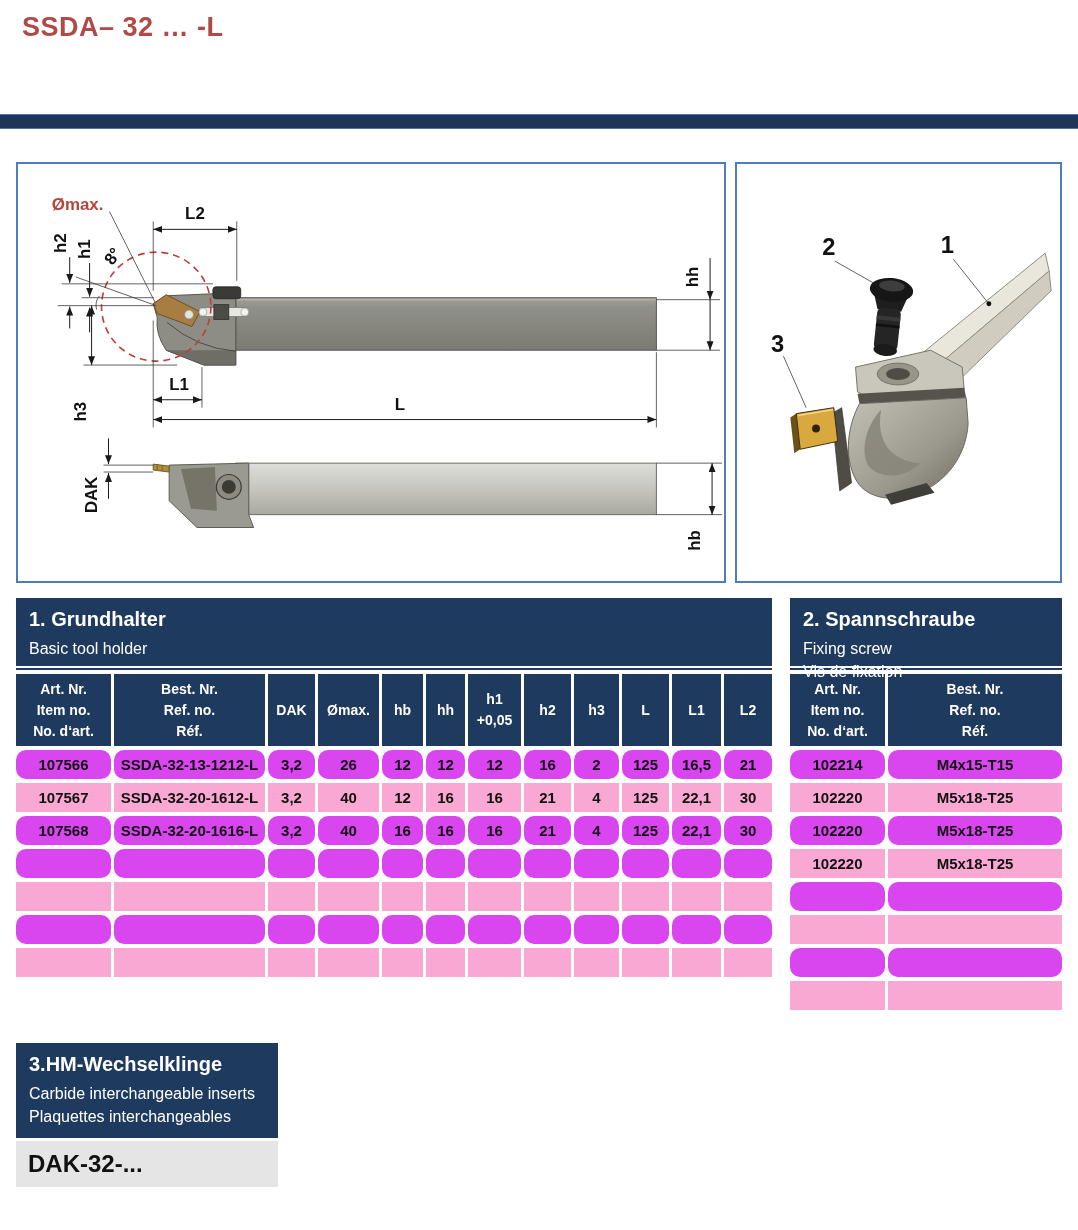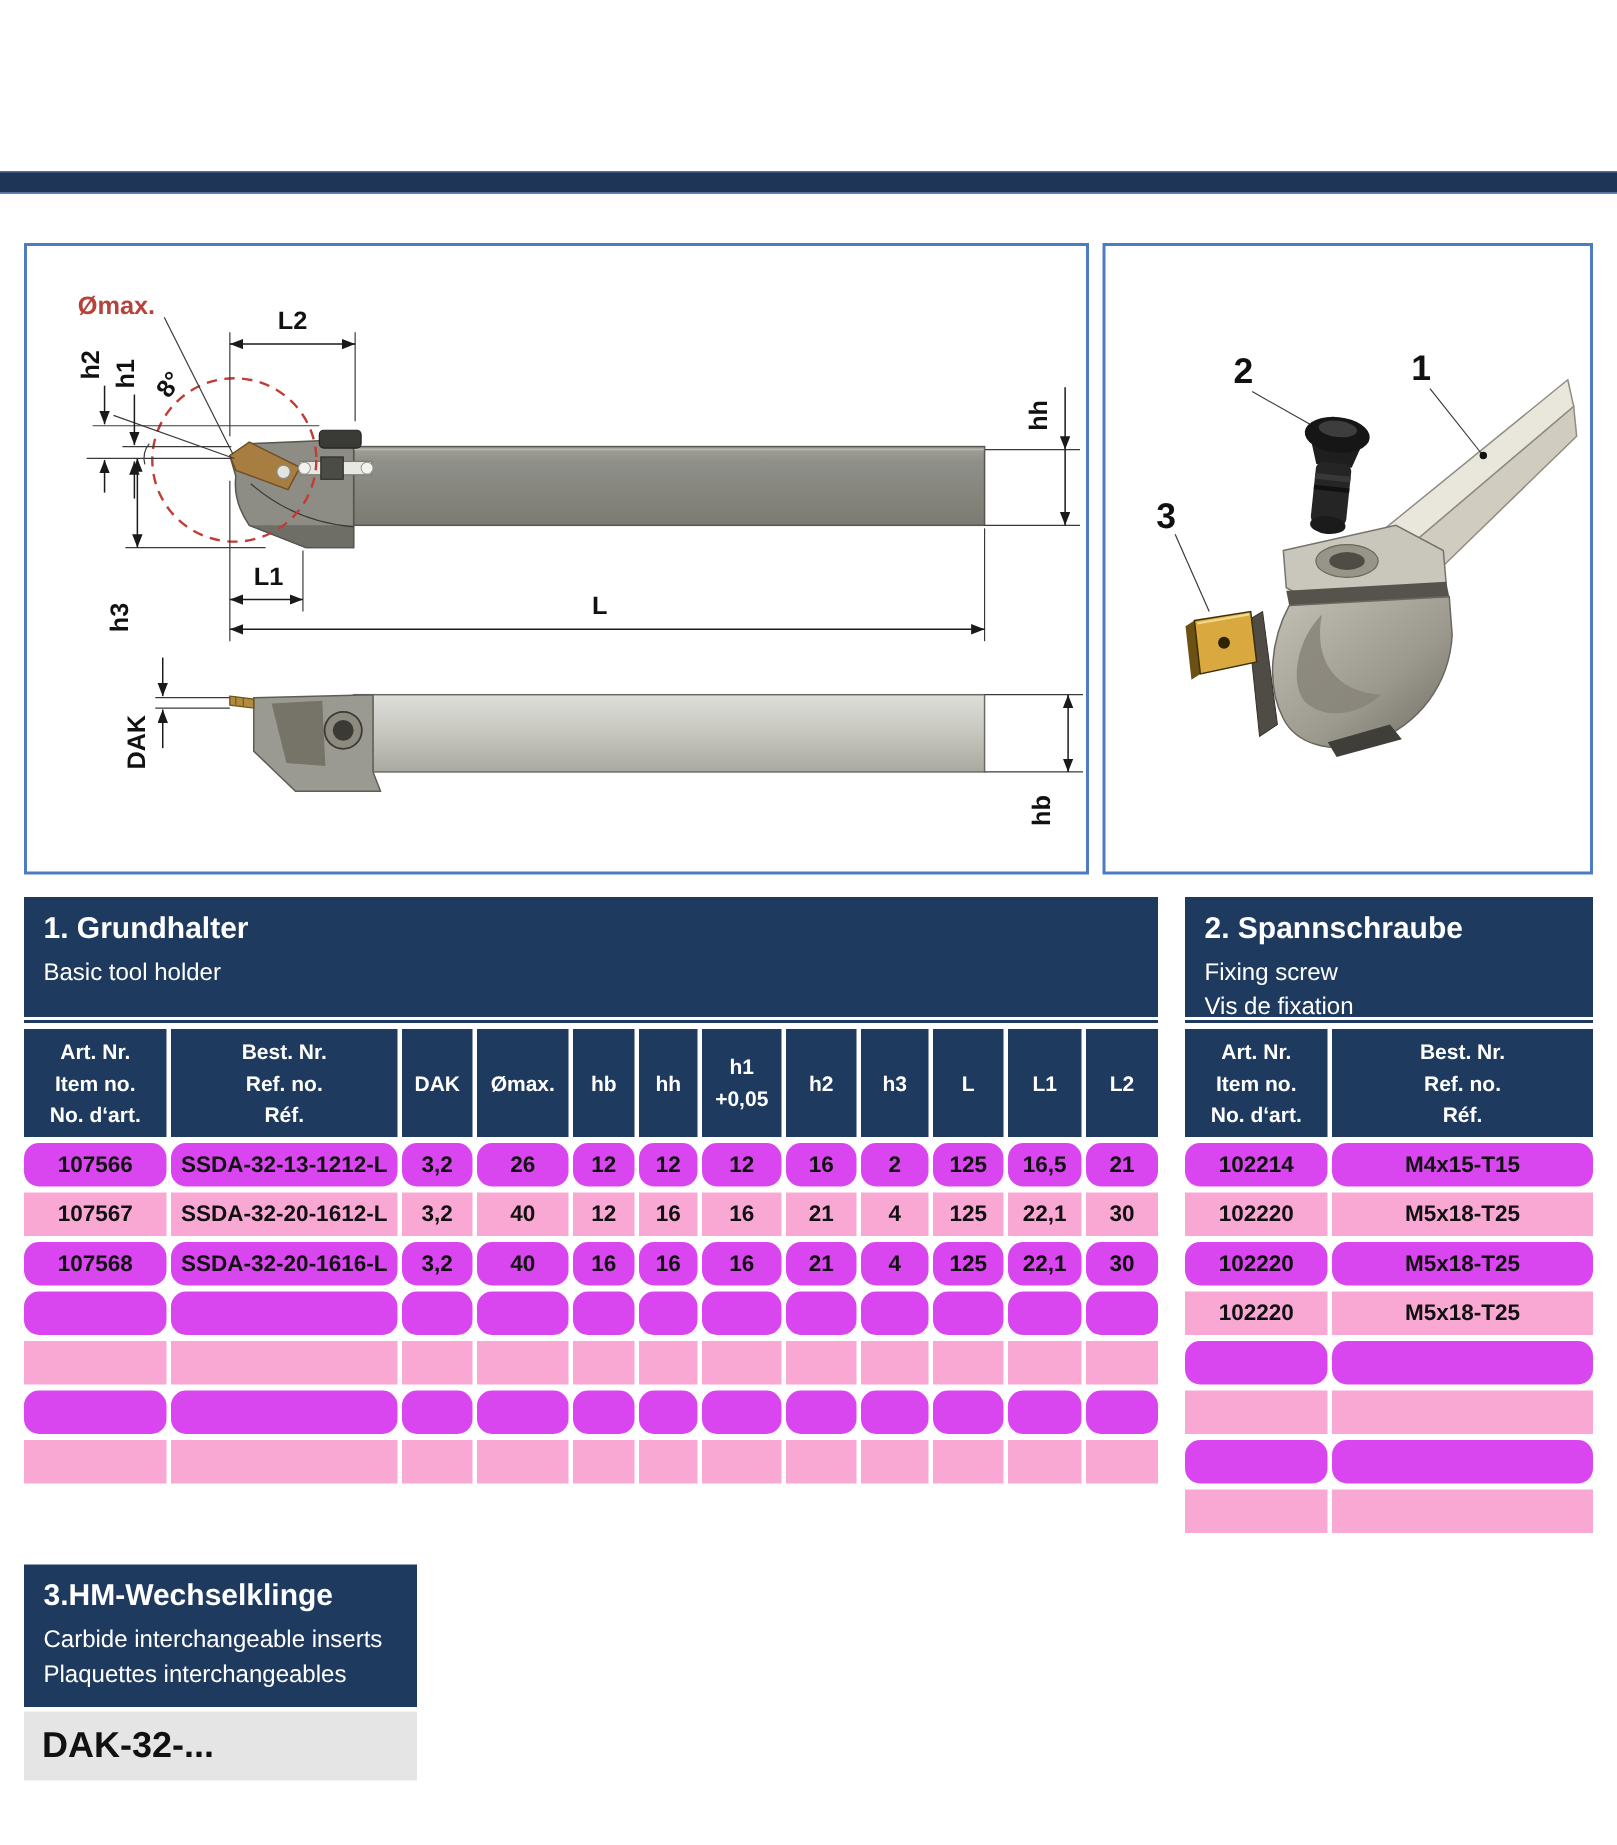--- a/index.html
+++ b/index.html
@@ -20,21 +20,21 @@
   .dim-label { font-size:17px; font-weight:bold; fill:#111111; }
   .red-label { font-size:17px; font-weight:bold; }
   .part-num  { font-size:24px; font-weight:bold; fill:#111111; }
   .dimline   { stroke:#1a1a1a; stroke-width:1; fill:none; }
   .extline   { stroke:#3a3a3a; stroke-width:0.8; fill:none; }
 
   .col { position:absolute; top:598px; }
   .col.left  { left:16px;  width:756px; }
   .col.right { left:790px; width:272px; }
 
-  .section-head { background:#1e3a5f; color:#ffffff; padding:10px 13px 8px 13px; height:80px; }
+  .section-head { background:#1e3a5f; color:#ffffff; padding:10px 13px 8px 13px; height:68px; }
   .section-head .sec-title { font-size:20px; font-weight:bold; margin-bottom:7px; }
   .section-head .sec-sub   { font-size:16px; line-height:1.42; }
   .toprule { height:2px; background:#1e3a5f; margin-top:2px; }
 
   table.spec { border-collapse:separate; border-spacing:3px 4px; table-layout:fixed; margin-left:-3px; }
   .col.left  table.spec { width:762px; }
   .col.right table.spec { width:278px; }
   table.spec th { background:#1e3a5f; color:#ffffff; font-size:14px; font-weight:bold; text-align:center; vertical-align:middle; height:72px; line-height:1.5; padding:0 2px; }
   table.spec td { height:29px; text-align:center; vertical-align:middle; font-size:15px; font-weight:bold; color:#111111; padding:0 2px; }
   tr.row-blue td { background:#d946ef;border-radius:10px; }
@@ -44,20 +44,21 @@
 
   .section3 { position:absolute; left:16px; top:1043px; width:262px; }
   .section3 .section-head { height:95px; }
   .dak-box { margin-top:3px; height:46px; background:#e5e5e5; font-size:24px; font-weight:bold; color:#111111; line-height:46px; padding-left:12px; }
 </style>
 </head>
 <body>
 
 <div class="page">
 
+  <div class="page-title">SSDA– 32 … -L</div>
   <div class="top-bar"></div>
 
   <div class="draw-box left">
     <svg viewBox="0 0 710 421" preserveAspectRatio="none">
       <defs>
         <marker id="arr" markerUnits="userSpaceOnUse" markerWidth="10" markerHeight="8" refX="9" refY="3.5" orient="auto-start-reverse">
           <path d="M0,0 L9,3.5 L0,7 Z" fill="#1a1a1a"></path>
         </marker>
         <linearGradient id="gShank" x1="0" y1="0" x2="0" y2="1">
           <stop offset="0" stop-color="#a3a39a"></stop>

